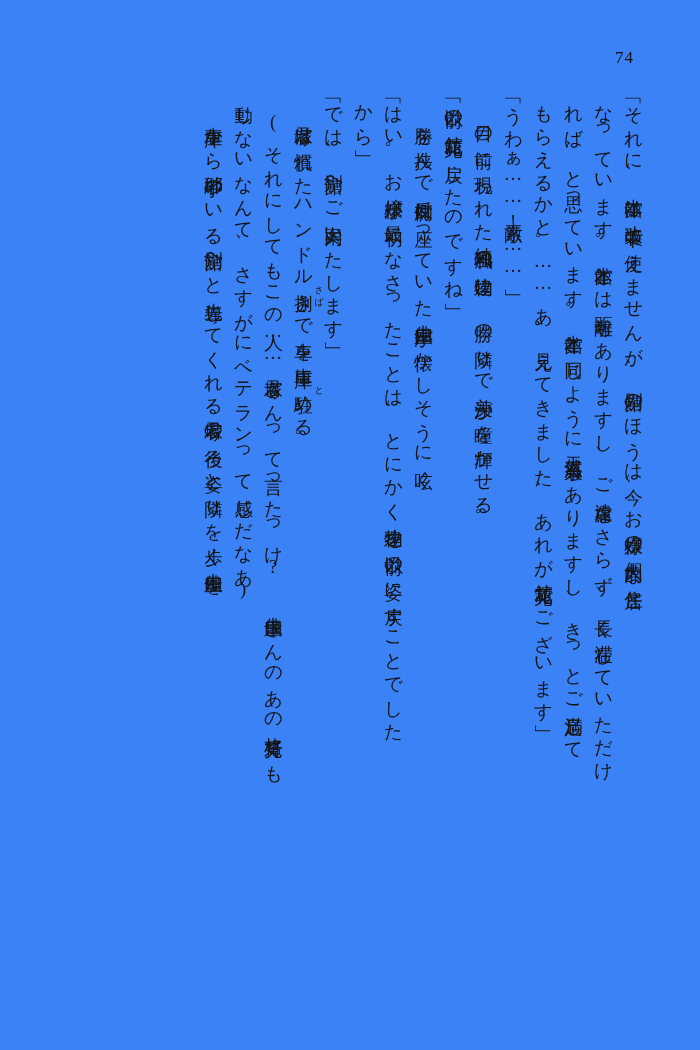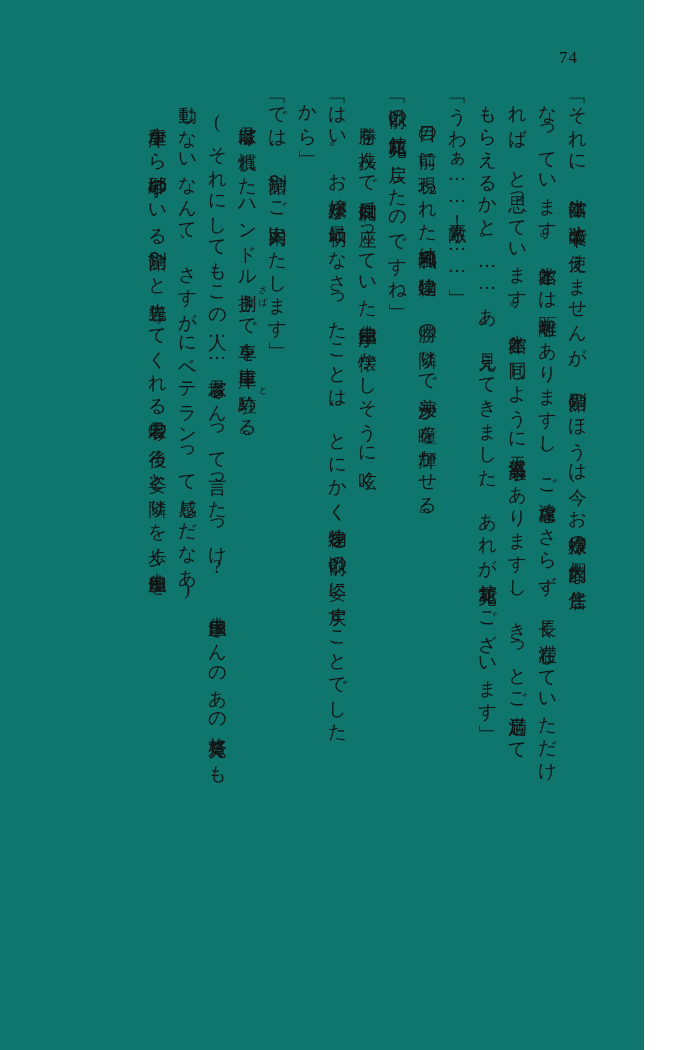--- a/index.html
+++ b/index.html
@@ -9,23 +9,23 @@
   }
   body {
     width: 700px;
     height: 1050px;
     font-family: "Liberation Serif", "DejaVu Serif", serif;
     color: #1a1a1a;
     overflow: hidden;
   }
   .page {
     position: relative;
-    width: 644px;
+    width: 700px;
     height: 1050px;
-    background: #0f766e;
+    background: #3b82f6;
     box-sizing: border-box;
   }
   .page-number {
     position: absolute;
     top: 48px;
     right: 66px;
     font-size: 17px;
     letter-spacing: 1px;
     color: #111;
   }

